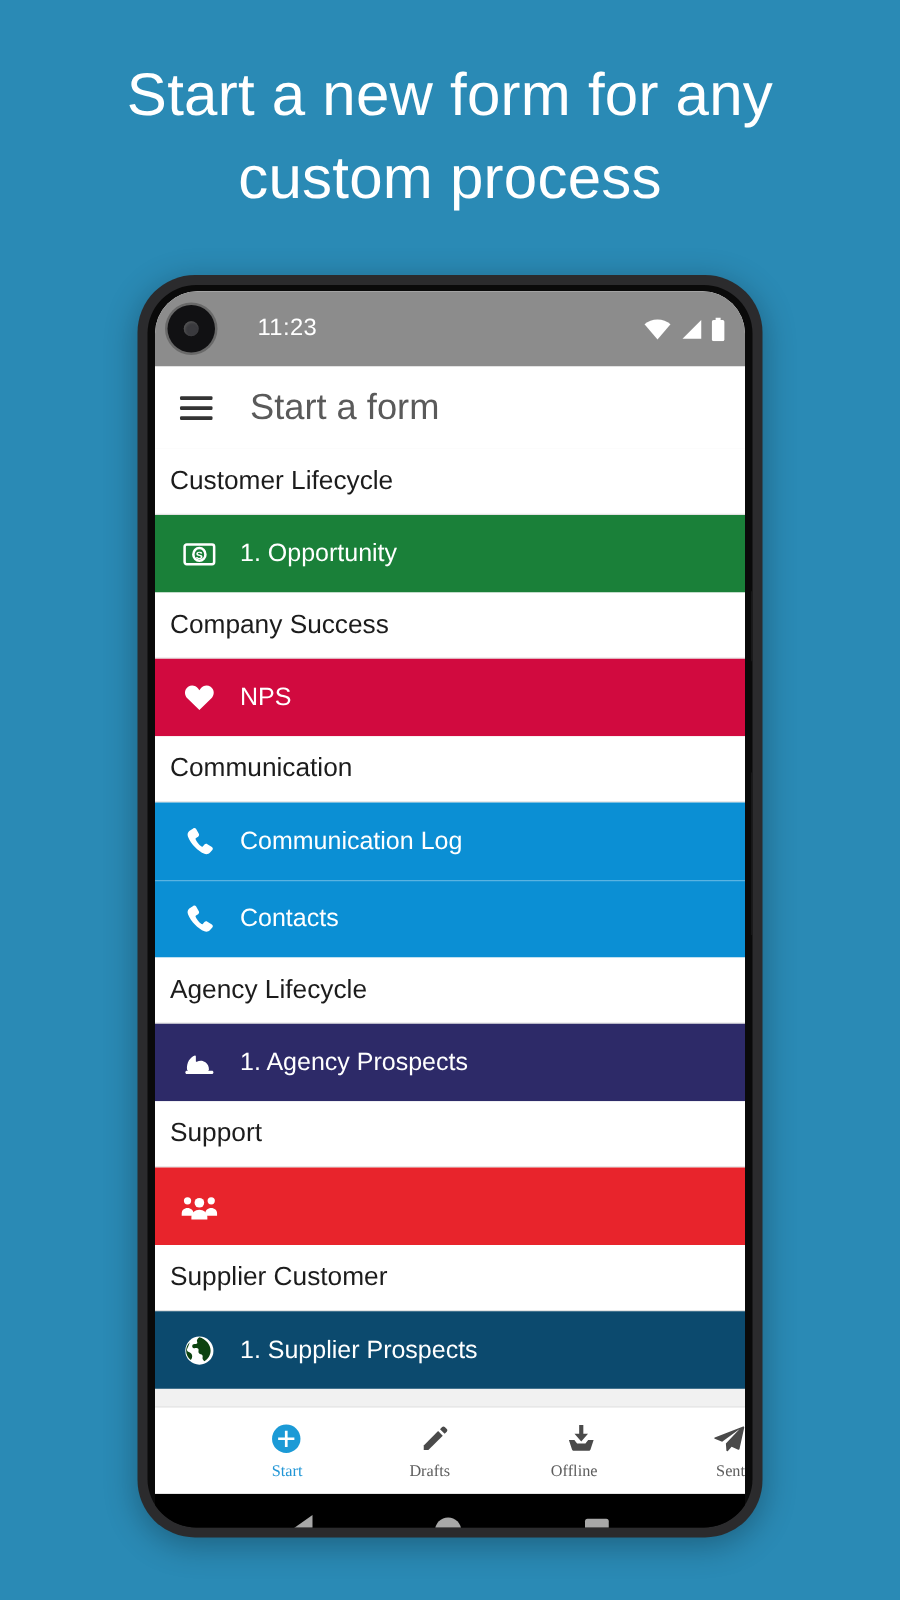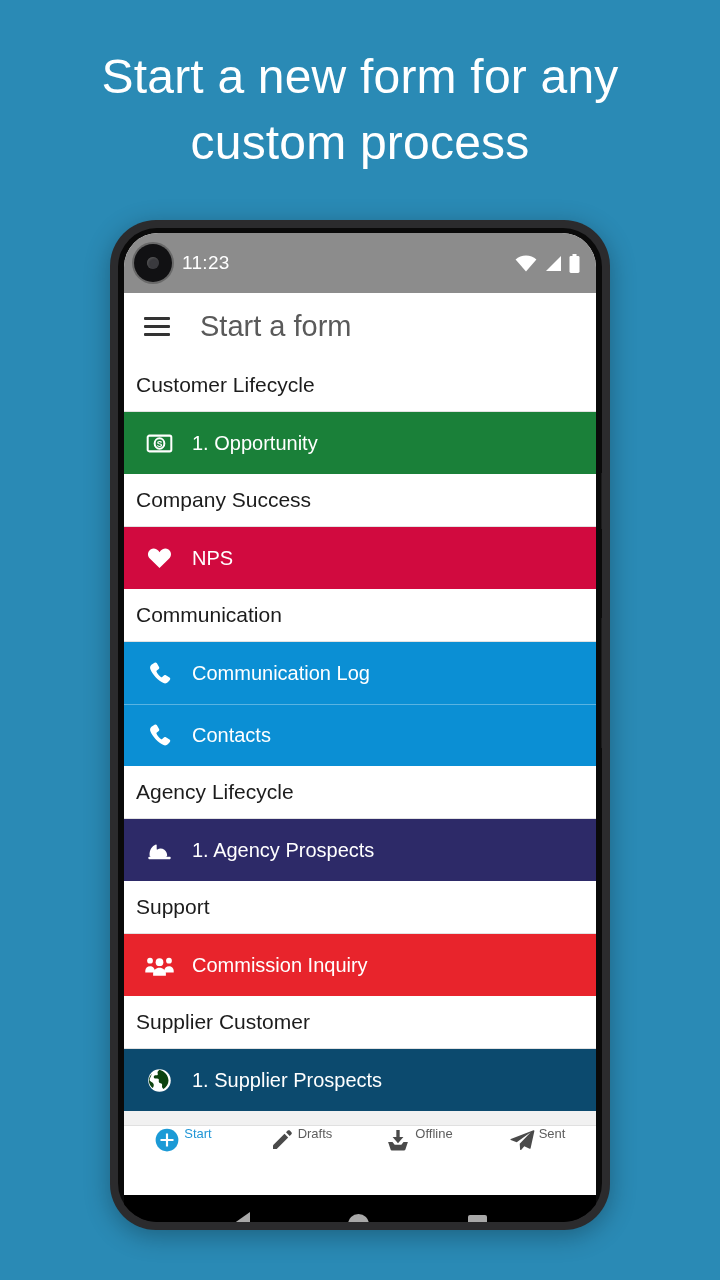--- a/index.html
+++ b/index.html
@@ -85,21 +85,21 @@
     box-shadow:0 0 0 2px rgba(0,0,0,0.25);
   }
   .punch-lens {
     width:12px; height:12px; border-radius:50%;
     background:#3a3a3e;
     box-shadow:inset 1px 1px 2px #555;
   }
   .status-time {
     color:#ffffff;
     font-size:19px;
-    margin-left:10px;
+    margin-left:34px;
     letter-spacing:0.3px;
   }
   .status-icons {
     margin-left:auto;
     display:flex; align-items:center; gap:7px;
   }
   .status-icons svg { display:block; }
 
   
   .appbar {
@@ -156,24 +156,25 @@
   
   .bottomnav {
     height:70px;
     background:#ffffff;
     border-top:1px solid #e0e0e0;
     display:flex;
     flex:none;
   }
   .nav-item {
     flex:1;
-    display:flex; flex-direction:row;
-    align-items:flex-start; justify-content:center;
+    display:flex; flex-direction:column;
+    align-items:flex-end; justify-content:center;
     gap:4px;
     cursor:pointer;
+    font-family:Liberation Serif, serif;
   }
   .nav-icon { height:28px; display:flex; align-items:center; justify-content:center; }
   .nav-icon svg { display:block; }
   .nav-label { font-size:13px; color:#5d5d5d; }
   .nav-item.active .nav-label { color:#2196d6; }
 
   
   .androidnav {
     height:58px;
     background:#000000;
@@ -295,21 +296,20 @@
             <span class="row-icon">
               <svg width="29" height="27" viewBox="0 0 30 24">
                 <circle cx="5.2" cy="7" r="3" fill="#fff"></circle>
                 <path d="M0.3 17.5c0-2.7 2.2-4.6 4.9-4.6s4.9 1.9 4.9 4.6v1.8H0.3v-1.8z" fill="#fff"></path>
                 <circle cx="24.8" cy="7" r="3" fill="#fff"></circle>
                 <path d="M19.9 17.5c0-2.7 2.2-4.6 4.9-4.6s4.9 1.9 4.9 4.6v1.8h-9.8v-1.8z" fill="#fff"></path>
                 <circle cx="15" cy="8.6" r="4" fill="#fff"></circle>
                 <path d="M8.4 20.3c0-3.5 3-6 6.6-6s6.6 2.5 6.6 6v2.2H8.4v-2.2z" fill="#fff"></path>
               </svg>
             </span>
-            <span class="row-label">Commission Inquiry</span>
           </div>
           <div class="section-header">Supplier Customer</div>
           <div class="form-row" style="background: #0c4a6e;">
             <span class="row-icon">
               <svg width="27" height="27" viewBox="0 0 24 24">
                 <circle cx="12" cy="12" r="10" fill="#fff"></circle>
                 <path d="M12 2.4c-1.4 1-2.1 2.3-1.6 3.3.5 1.1-.2 1.7-1.3 1.6-1.3-.2-2.2.4-2.2 1.5 0 1.3 1.3 1.7 2.5 1.4 1.4-.3 2.3.5 2 1.9-.3 1.3.3 2.2 1.5 2.4 1.1.2 1.7 1 1.4 2.1-.3 1.2.2 2.2 1.3 2.9 2.7-1.6 4.4-4.5 4.4-7.5 0-4.5-3.5-8.3-8-9.6z" fill="#0d4310"></path>
                 <path d="M5.2 6.1C3.6 7.6 2.6 9.7 2.6 12c0 2.7 1.3 5.1 3.3 6.7.8-1 1.2-2.3.9-3.4-.3-1.3-1.2-1.9-2.3-2.3-1.2-.4-1.6-1.4-1.1-2.5.5-1 .9-1.8 1.8-4.4z" fill="#0d4310"></path>
               </svg>
             </span>

